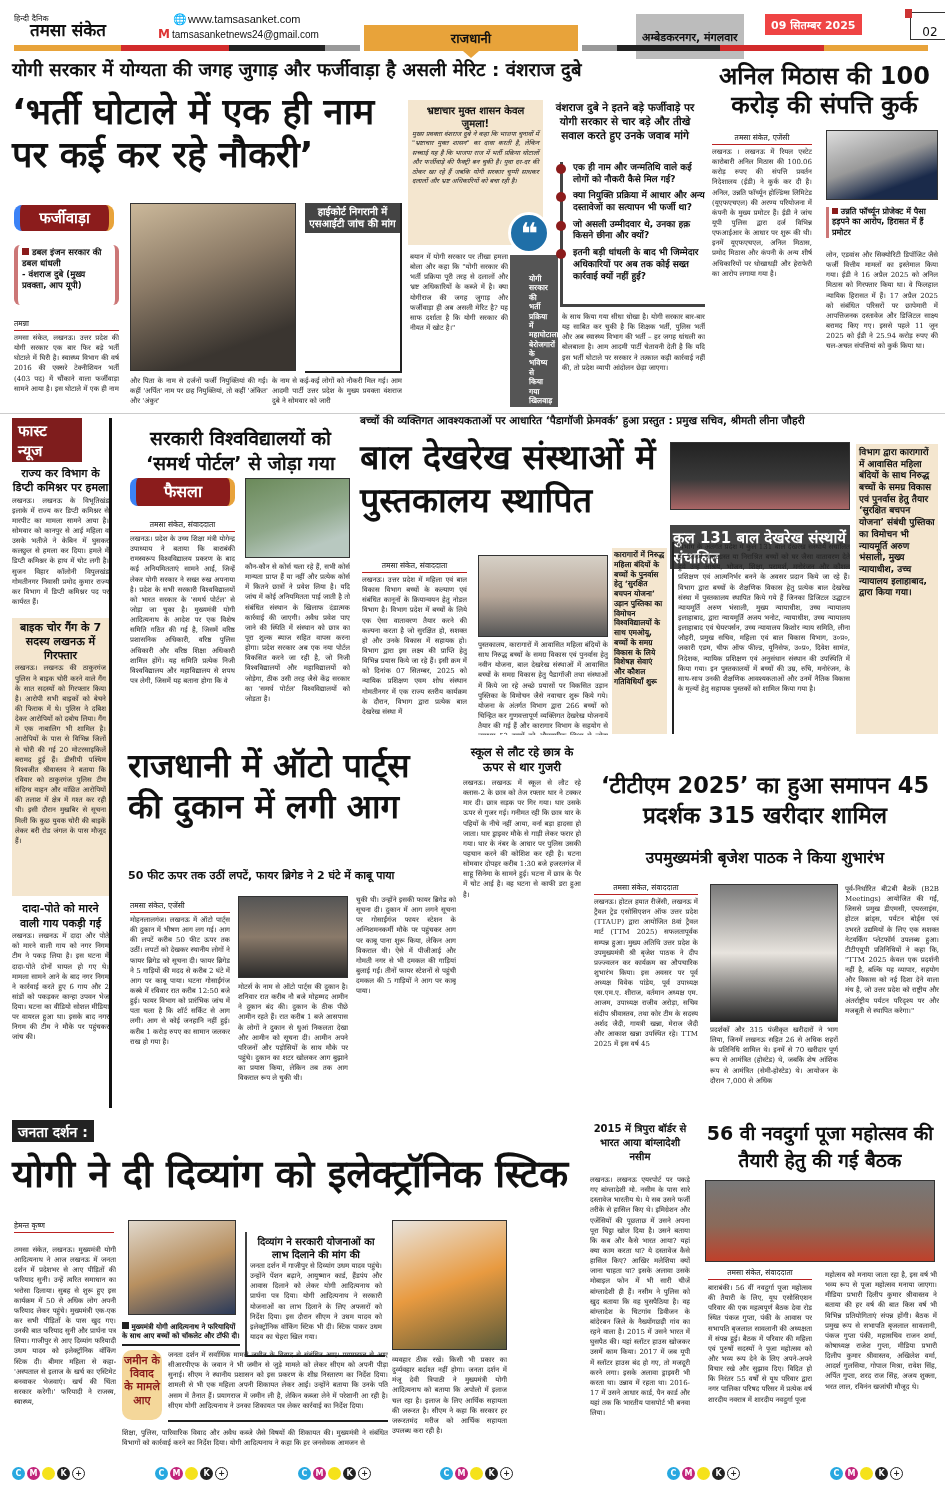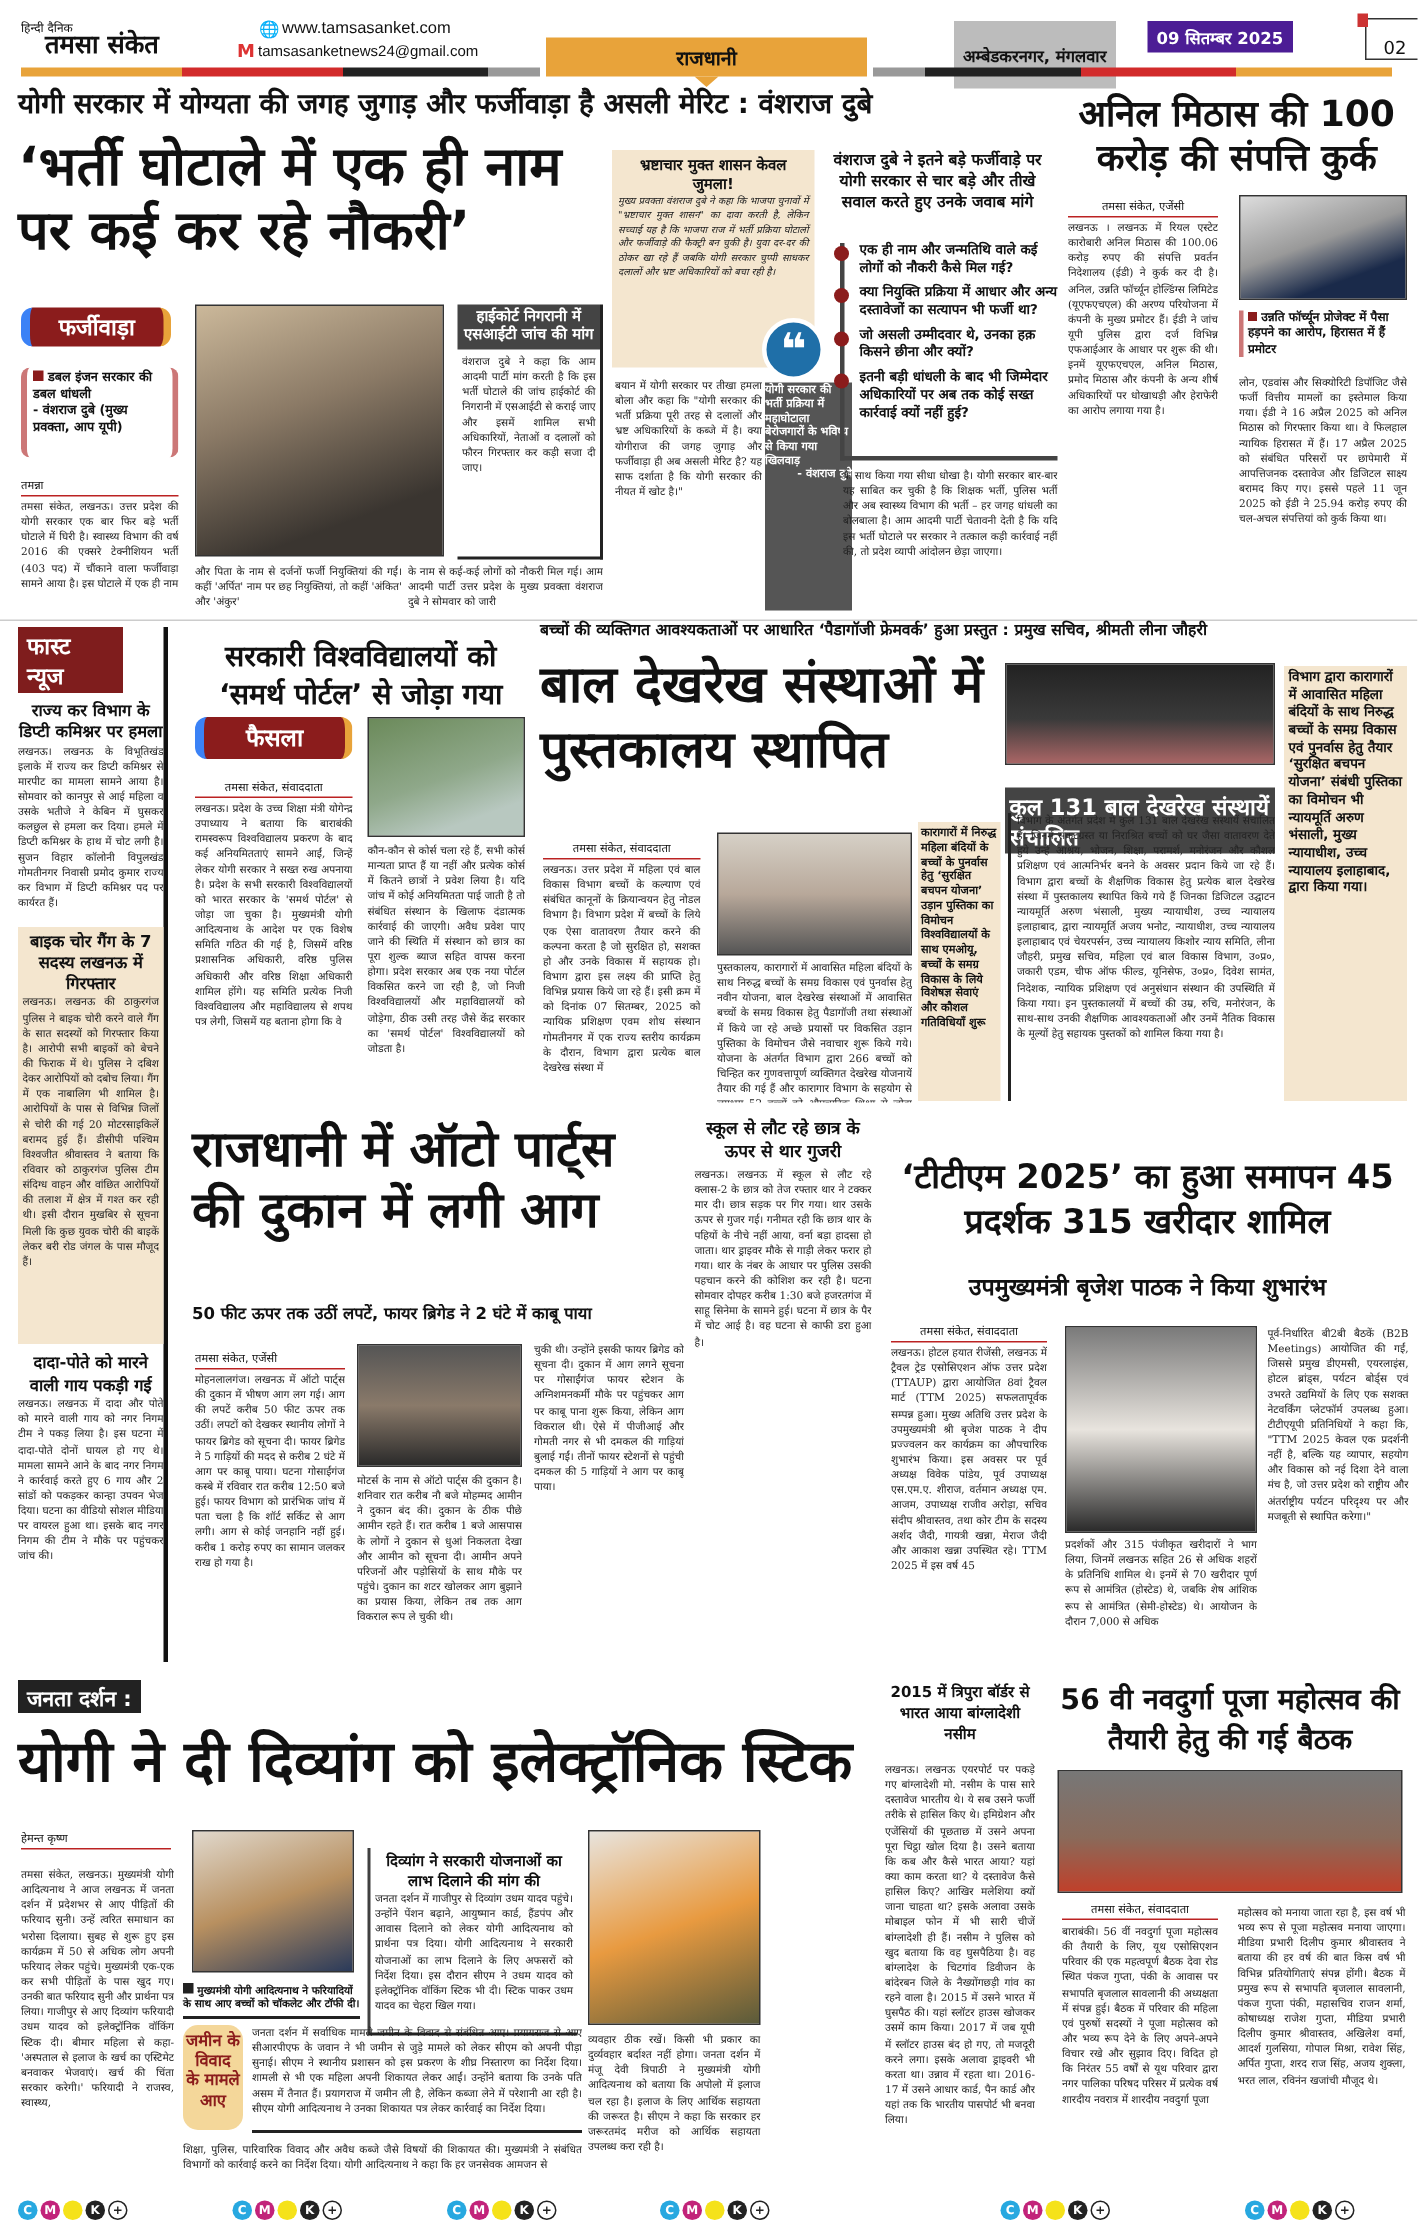--- a/index.html
+++ b/index.html
@@ -23,21 +23,21 @@
   <div class="abs" style="left:173px;top:13px;font-size:11px;">🌐</div>
   <div class="abs" style="left:188px;top:13px;font-size:11px;font-family:'Liberation Sans',sans-serif;">www.tamsasanket.com</div>
   <div class="abs" style="left:158px;top:27px;font-size:12px;font-weight:bold;color:#d33;">M</div>
   <div class="abs" style="left:172px;top:29px;font-size:10px;font-family:'Liberation Sans',sans-serif;">tamsasanketnews24@gmail.com</div>
   <div class="abs" style="left:14px;top:45px;width:346px;height:6px;background:linear-gradient(90deg,#e8a33a 0 31%,#d22b2b 31% 62%,#222 62% 90%,#999 90%);"></div>
   <div class="abs" style="left:364px;top:25px;width:214px;height:26px;background:#e8a33a;display:flex;align-items:center;justify-content:center;">
     <span style="font-size:13px;font-weight:bold;">राजधानी</span>
   </div>
   <div class="abs" style="left:463px;top:51px;width:0;height:0;border-left:8px solid transparent;border-right:8px solid transparent;border-top:7px solid #e8a33a;"></div>
   <div class="abs" style="left:636px;top:14px;background:#bcbcbc;padding:15px 6px;font-size:11px;font-weight:bold;">अम्बेडकरनगर, मंगलवार</div>
-  <div class="abs" style="left:765px;top:14px;background:#4c1d95;color:#fff;padding:3px 6px;font-size:11px;font-weight:bold;">09 सितम्बर 2025</div>
+  <div class="abs" style="left:765px;top:14px;background:#ef4444;color:#fff;padding:3px 6px;font-size:11px;font-weight:bold;">09 सितम्बर 2025</div>
   <div class="abs" style="left:910px;top:12px;width:40px;height:28px;border:1.5px solid #333;font-size:12px;display:flex;align-items:flex-end;justify-content:center;">02</div>
   <div class="abs" style="left:905px;top:9px;width:7px;height:9px;background:#c33;"></div>
   <div class="abs" style="left:582px;top:45px;width:346px;height:6px;background:linear-gradient(90deg,#999 0 10%,#222 10% 40%,#d22b2b 40% 70%,#e8a33a 70%);"></div>
 </div>
 
 <div class="abs hl" style="left:12px;top:60px;width:690px;font-size:18.5px;">योगी सरकार में योग्यता की जगह जुगाड़ और फर्जीवाड़ा है असली मेरिट : वंशराज दुबे</div>
 <div class="abs hl" style="left:12px;top:90px;width:400px;font-size:36px;line-height:1.2;">‘भर्ती घोटाले में एक ही नाम पर कई कर रहे नौकरी’</div>
 
 <div class="abs tagbox" style="left:14px;top:205px;width:100px;height:26px;font-size:15px;line-height:26px;">
   <span>फर्जीवाड़ा</span>
@@ -49,30 +49,29 @@
 </div>
 <div class="abs byline" style="left:14px;top:318px;width:105px;text-align:left;">तमन्ना</div>
 <div class="abs body-text" style="left:14px;top:333px;width:105px;height:75px;overflow:hidden;">तमसा संकेत, लखनऊ। उत्तर प्रदेश की योगी सरकार एक बार फिर बड़े भर्ती घोटाले में घिरी है। स्वास्थ्य विभाग की वर्ष 2016 की एक्सरे टेक्नीशियन भर्ती (403 पद) में चौंकाने वाला फर्जीवाड़ा सामने आया है। इस घोटाले में एक ही नाम</div>
 
 <div class="abs photo" style="left:130px;top:203px;width:166px;height:168px;background:linear-gradient(160deg,#cbb89a 0%,#8b7a66 40%,#3a3530 80%);"></div>
 <div class="abs body-text" style="left:130px;top:376px;width:138px;height:34px;overflow:hidden;">और पिता के नाम से दर्जनों फर्जी नियुक्तियां की गईं। कहीं 'अर्पित' नाम पर छह नियुक्तियां, तो कहीं 'अंकित' और 'अंकुर'</div>
 <div class="abs body-text" style="left:272px;top:376px;width:130px;height:34px;overflow:hidden;">के नाम से कई-कई लोगों को नौकरी मिल गई। आम आदमी पार्टी उत्तर प्रदेश के मुख्य प्रवक्ता वंशराज दुबे ने सोमवार को जारी</div>
 
 <div class="abs" style="left:305px;top:203px;width:97px;height:170px;border-right:2px solid #222;border-bottom:2px solid #222;">
   <div style="background:#444;color:#fff;font-size:10px;font-weight:bold;text-align:center;padding:3px;line-height:1.2;">हाईकोर्ट निगरानी में एसआईटी जांच की मांग</div>
-  <div class="body-text" style="padding:3px;">वंशराज दुबे ने कहा कि आम आदमी पार्टी मांग करती है कि इस भर्ती घोटाले की जांच हाईकोर्ट की निगरानी में एसआईटी से कराई जाए और इसमें शामिल सभी अधिकारियों, नेताओं व दलालों को फौरन गिरफ्तार कर कड़ी सजा दी जाए।</div>
 </div>
 
 <div class="abs" style="left:408px;top:100px;width:135px;height:145px;background:#f4e6cf;padding:4px;">
   <div style="font-size:10px;font-weight:bold;text-align:center;line-height:1.3;">भ्रष्टाचार मुक्त शासन केवल जुमला!</div>
   <div class="body-text" style="font-style:italic;font-size:6.5px;">मुख्य प्रवक्ता वंशराज दुबे ने कहा कि भाजपा चुनावों में "भ्रष्टाचार मुक्त शासन" का दावा करती है, लेकिन सच्चाई यह है कि भाजपा राज में भर्ती प्रक्रिया घोटालों और फर्जीवाड़े की फैक्ट्री बन चुकी है। युवा दर-दर की ठोकर खा रहे हैं जबकि योगी सरकार चुप्पी साधकर दलालों और भ्रष्ट अधिकारियों को बचा रही है।</div>
 </div>
 <div class="abs body-text" style="left:410px;top:252px;width:98px;height:158px;overflow:hidden;">बयान में योगी सरकार पर तीखा हमला बोला और कहा कि "योगी सरकार की भर्ती प्रक्रिया पूरी तरह से दलालों और भ्रष्ट अधिकारियों के कब्जे में है। क्या योगीराज की जगह जुगाड़ और फर्जीवाड़ा ही अब असली मेरिट है? यह साफ दर्शाता है कि योगी सरकार की नीयत में खोट है।"</div>
 <div class="abs" style="left:508px;top:212px;width:42px;height:42px;border-radius:50%;background:#1f6fa8;border:3px solid #fff;color:#fff;font-size:30px;font-weight:bold;display:flex;align-items:center;justify-content:center;">❝</div>
-<div class="abs" style="left:510px;top:255px;width:58px;height:152px;background:#555;color:#fff;font-size:7.5px;font-weight:bold;padding:0;line-height:1.25;">
+<div class="abs" style="left:510px;top:255px;width:48px;height:152px;background:#555;color:#fff;font-size:7.5px;font-weight:bold;padding:19px;line-height:1.25;">
   <span>योगी सरकार की भर्ती प्रक्रिया में महाघोटाला बेरोजगारों के भविष्य से किया गया खिलवाड़</span><br>
   <span style="display:block;text-align:right;">- वंशराज दुबे</span>
 </div>
 
 <div class="abs hl" style="left:550px;top:100px;width:150px;font-size:10.5px;line-height:1.35;text-align:center;">वंशराज दुबे ने इतने बड़े फर्जीवाड़े पर योगी सरकार से चार बड़े और तीखे सवाल करते हुए उनके जवाब मांगे</div>
 <div class="abs" style="left:560px;top:162px;width:145px;height:145px;border-left:3px solid #444;border-bottom:3px solid #444;padding-left:10px;">
   <div style="position:relative;font-size:9px;font-weight:bold;line-height:1.3;margin-bottom:5px;"><span style="position:absolute;left:-17px;top:2px;width:10px;height:10px;border-radius:50%;background:#8b1c1c;"></span><span>एक ही नाम और जन्मतिथि वाले कई लोगों को नौकरी कैसे मिल गई?</span></div>
   <div style="position:relative;font-size:9px;font-weight:bold;line-height:1.3;margin-bottom:5px;"><span style="position:absolute;left:-17px;top:2px;width:10px;height:10px;border-radius:50%;background:#8b1c1c;"></span><span>क्या नियुक्ति प्रक्रिया में आधार और अन्य दस्तावेजों का सत्यापन भी फर्जी था?</span></div>
   <div style="position:relative;font-size:9px;font-weight:bold;line-height:1.3;margin-bottom:5px;"><span style="position:absolute;left:-17px;top:2px;width:10px;height:10px;border-radius:50%;background:#8b1c1c;"></span><span>जो असली उम्मीदवार थे, उनका हक़ किसने छीना और क्यों?</span></div>
   <div style="position:relative;font-size:9px;font-weight:bold;line-height:1.3;"><span style="position:absolute;left:-17px;top:2px;width:10px;height:10px;border-radius:50%;background:#8b1c1c;"></span><span>इतनी बड़ी धांधली के बाद भी जिम्मेदार अधिकारियों पर अब तक कोई सख्त कार्रवाई क्यों नहीं हुई?</span></div>

